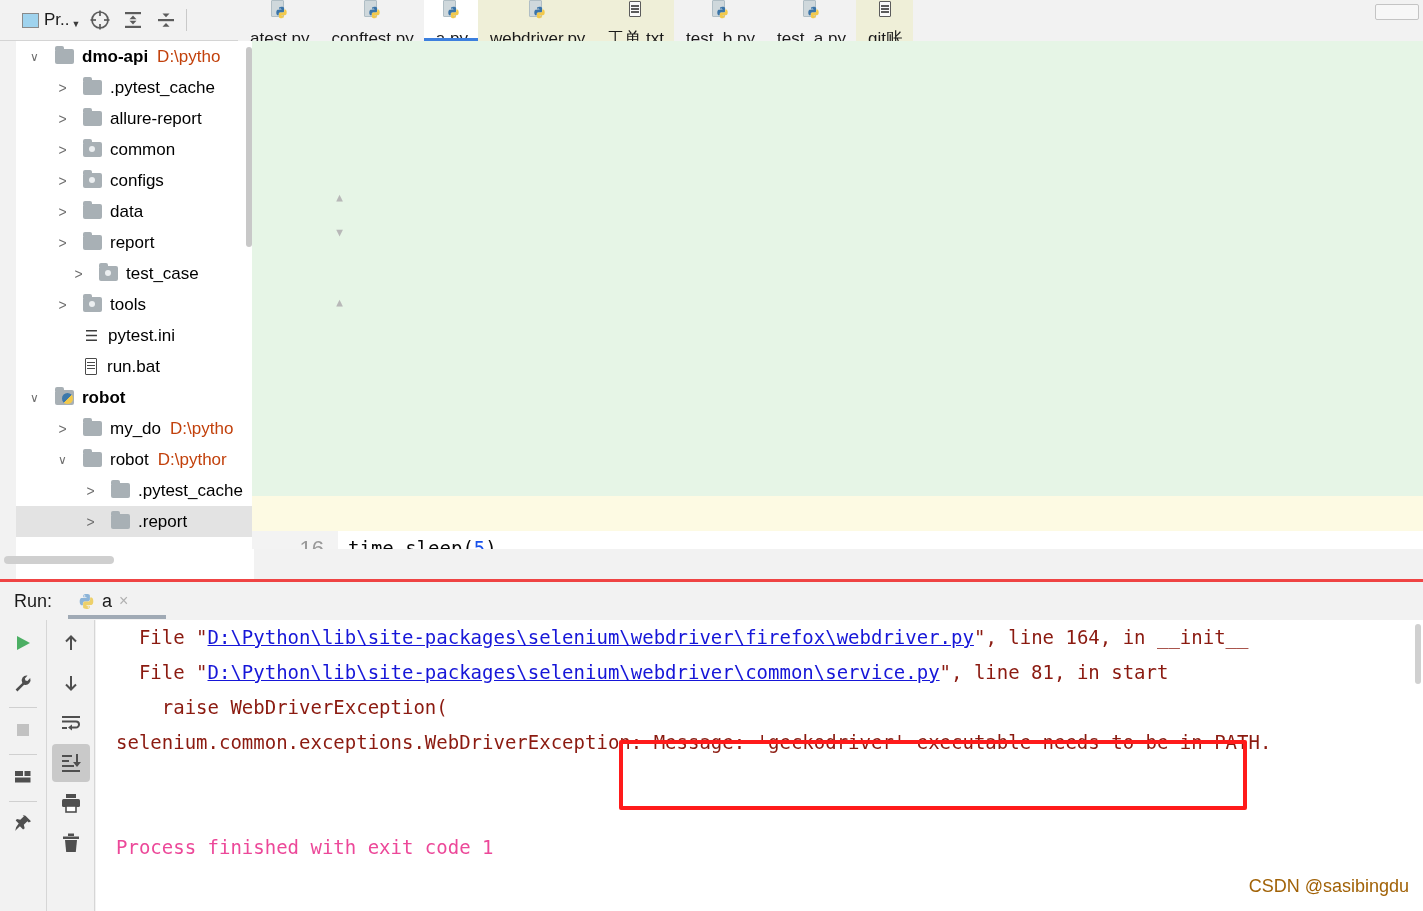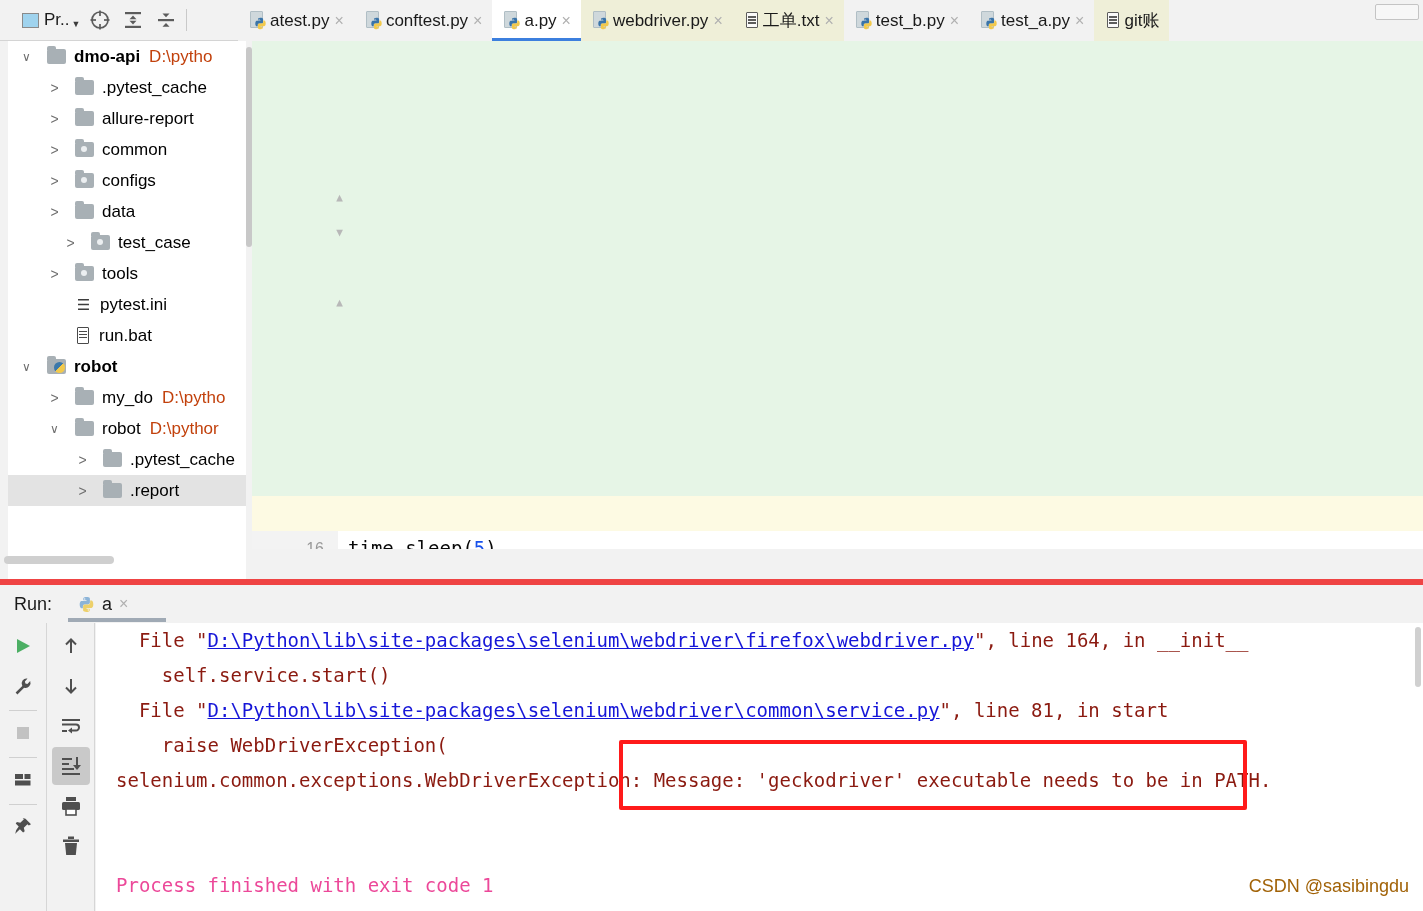--- a/index.html
+++ b/index.html
@@ -37,25 +37,26 @@
     border-radius: 3px;
   }
   .vsep { width: 1px; height: 22px; background: #c9c9c9; margin: 0 4px; }
 
   
   .tabstrip {
     position: absolute; left: 238px; top: 0; width: 1185px; height: 41px;
     display: flex; align-items: stretch; background: #f2f2f2; overflow: hidden;
   }
   .tab {
-    display: flex; align-items: center; gap: 3px;
+    display: flex; align-items: center; gap: 12px;
     padding: 0 10px 0 12px; height: 41px;
     font-size: 17px; color: #1a1a1a; white-space: nowrap;
     background: #f2f2f2;
     position: relative;
+    flex-direction: column;
   }
   .tab.selected { background: #ffffff; }
   .tab.selected::after {
     content: ""; position: absolute; left: 0; right: 0; bottom: 0; height: 3px;
     background: #3c7fde;
   }
   .tab.active-bg { background: #efefd8; }
   .tab .close { color: #b0b0b0; font-size: 16px; margin-left: 2px; line-height: 1; }
 
   
@@ -74,21 +75,21 @@
   }
   .txticon .ln { position: absolute; left: 3px; width: 8px; height: 1.5px; background: #5c5c5c; }
 
   .tb-right-box {
     position: absolute; right: 4px; top: 4px; width: 44px; height: 16px;
     border: 1px solid #c4c4c4; background: #f7f7f7; border-radius: 2px;
   }
 
   
   .tree {
-    position: absolute; left: 8px; top: 41px; width: 238px; height: 538px;
+    position: absolute; left: 16px; top: 41px; width: 238px; height: 538px;
     background: #ffffff; overflow: hidden;
     font-size: 17px; color: #000;
   }
   .trow {
     display: flex; align-items: center; height: 31px; white-space: nowrap;
     padding-right: 4px;
   }
   .trow.sel { background: #e3e3e3; }
   .arrow {
     width: 13px; text-align: center; color: #6e6e6e; font-size: 13px;
@@ -142,21 +143,21 @@
     position: absolute; left: 0; top: 0; width: 86px; height: 508px;
     background: #f3f3f3;
   }
   .cline {
     position: relative; height: 35px; line-height: 35px;
     font-family: "DejaVu Sans Mono", monospace; font-size: 19px;
     white-space: pre;
   }
   .cline .num {
     position: absolute; left: 0; width: 72px; text-align: right;
-    color: #999999; font-size: 16px; font-family: "Liberation Sans", sans-serif;
+    color: #999999; font-size: 22px; font-family: "Liberation Sans", sans-serif;
   }
   .cline .txt { position: absolute; left: 96px; }
   .cline.green { background: #e6f5e6; }
   .cline.current { background: #fdfae3; }
   .fold {
     position: absolute; left: 82px; top: 11px; width: 11px; height: 11px;
     color: #b8b8b8; font-size: 11px; line-height: 11px; text-align: center;
   }
   .kw { color: #0033b3; font-weight: bold; }
   .doc { color: #8a8a8a; font-style: italic; }
@@ -165,21 +166,21 @@
   .num-lit { color: #1750eb; }
   .teal { color: #067d17; }
   .plain { color: #080808; }
   .guideline {
     position: absolute; left: 90px; top: 0; width: 1px; height: 438px; background: #cfe0cf;
   }
 
   
   .runpanel {
     position: absolute; left: 0; top: 579px; width: 1423px; height: 332px;
-    background: #f2f2f2; border-top: 6px solid #ef4444;
+    background: #f2f2f2; border-top: 3px solid #ef4444;
   }
   .run-header {
     position: absolute; left: 0; top: 0; width: 1423px; height: 38px;
     display: flex; align-items: center; background: #f2f2f2;
   }
   .run-label { margin-left: 14px; font-size: 18px; color: #1a1a1a; }
   .run-tab {
     display: flex; align-items: center; gap: 7px; margin-left: 26px;
     font-size: 18px; color: #1a1a1a;
   }
@@ -413,20 +414,25 @@
       <span class="tlabel">configs</span>
     </div>
 
     <div class="trow" style="padding-left:40px">
       <span class="arrow closed"></span>
       <span class="folder" style="margin-left:14px"></span>
       <span class="tlabel">data</span>
     </div>
 
 
+    <div class="trow" style="padding-left:40px">
+      <span class="arrow closed"></span>
+      <span class="folder" style="margin-left:14px"></span>
+      <span class="tlabel">report</span>
+    </div>
 
     <div class="trow" style="padding-left:56px">
       <span class="arrow closed"></span>
       <span class="folder src" style="margin-left:14px"></span>
       <span class="tlabel">test_case</span>
     </div>
 
     <div class="trow" style="padding-left:40px">
       <span class="arrow closed"></span>
       <span class="folder src" style="margin-left:14px"></span>
@@ -654,21 +660,20 @@
         <svg width="22" height="22" viewBox="0 0 22 22">
           <rect x="8" y="1.5" width="6" height="2.5" fill="#4f4f4f"></rect>
           <rect x="3" y="4.5" width="16" height="2.5" fill="#4f4f4f"></rect>
           <path d="M5 8h12l-1.2 12H6.2z" fill="#4f4f4f"></path>
         </svg>
       </div>
     </div>
 
     <div class="console">
       <div class="conline"><span class="err">  File "</span><span class="path-link">D:\Python\lib\site-packages\selenium\webdriver\firefox\webdriver.py</span><span class="err">", line 164, in __init__</span></div>
-      <div class="conline"><span class="err">    self.service.start()</span></div>
       <div class="conline"><span class="err">  File "</span><span class="path-link">D:\Python\lib\site-packages\selenium\webdriver\common\service.py</span><span class="err">", line 81, in start</span></div>
       <div class="conline"><span class="err">    raise WebDriverException(</span></div>
       <div class="conline"><span class="err">selenium.common.exceptions.WebDriverException: Message: 'geckodriver' executable needs to be in PATH.</span></div>
       <div class="conline"><span class="err"></span></div>
       <div class="conline"><span class="err"></span></div>
       <div class="conline"><span class="blue">Process finished with exit code 1</span></div>
       <div class="console-scroll"></div>
     </div>
   </div>
 

